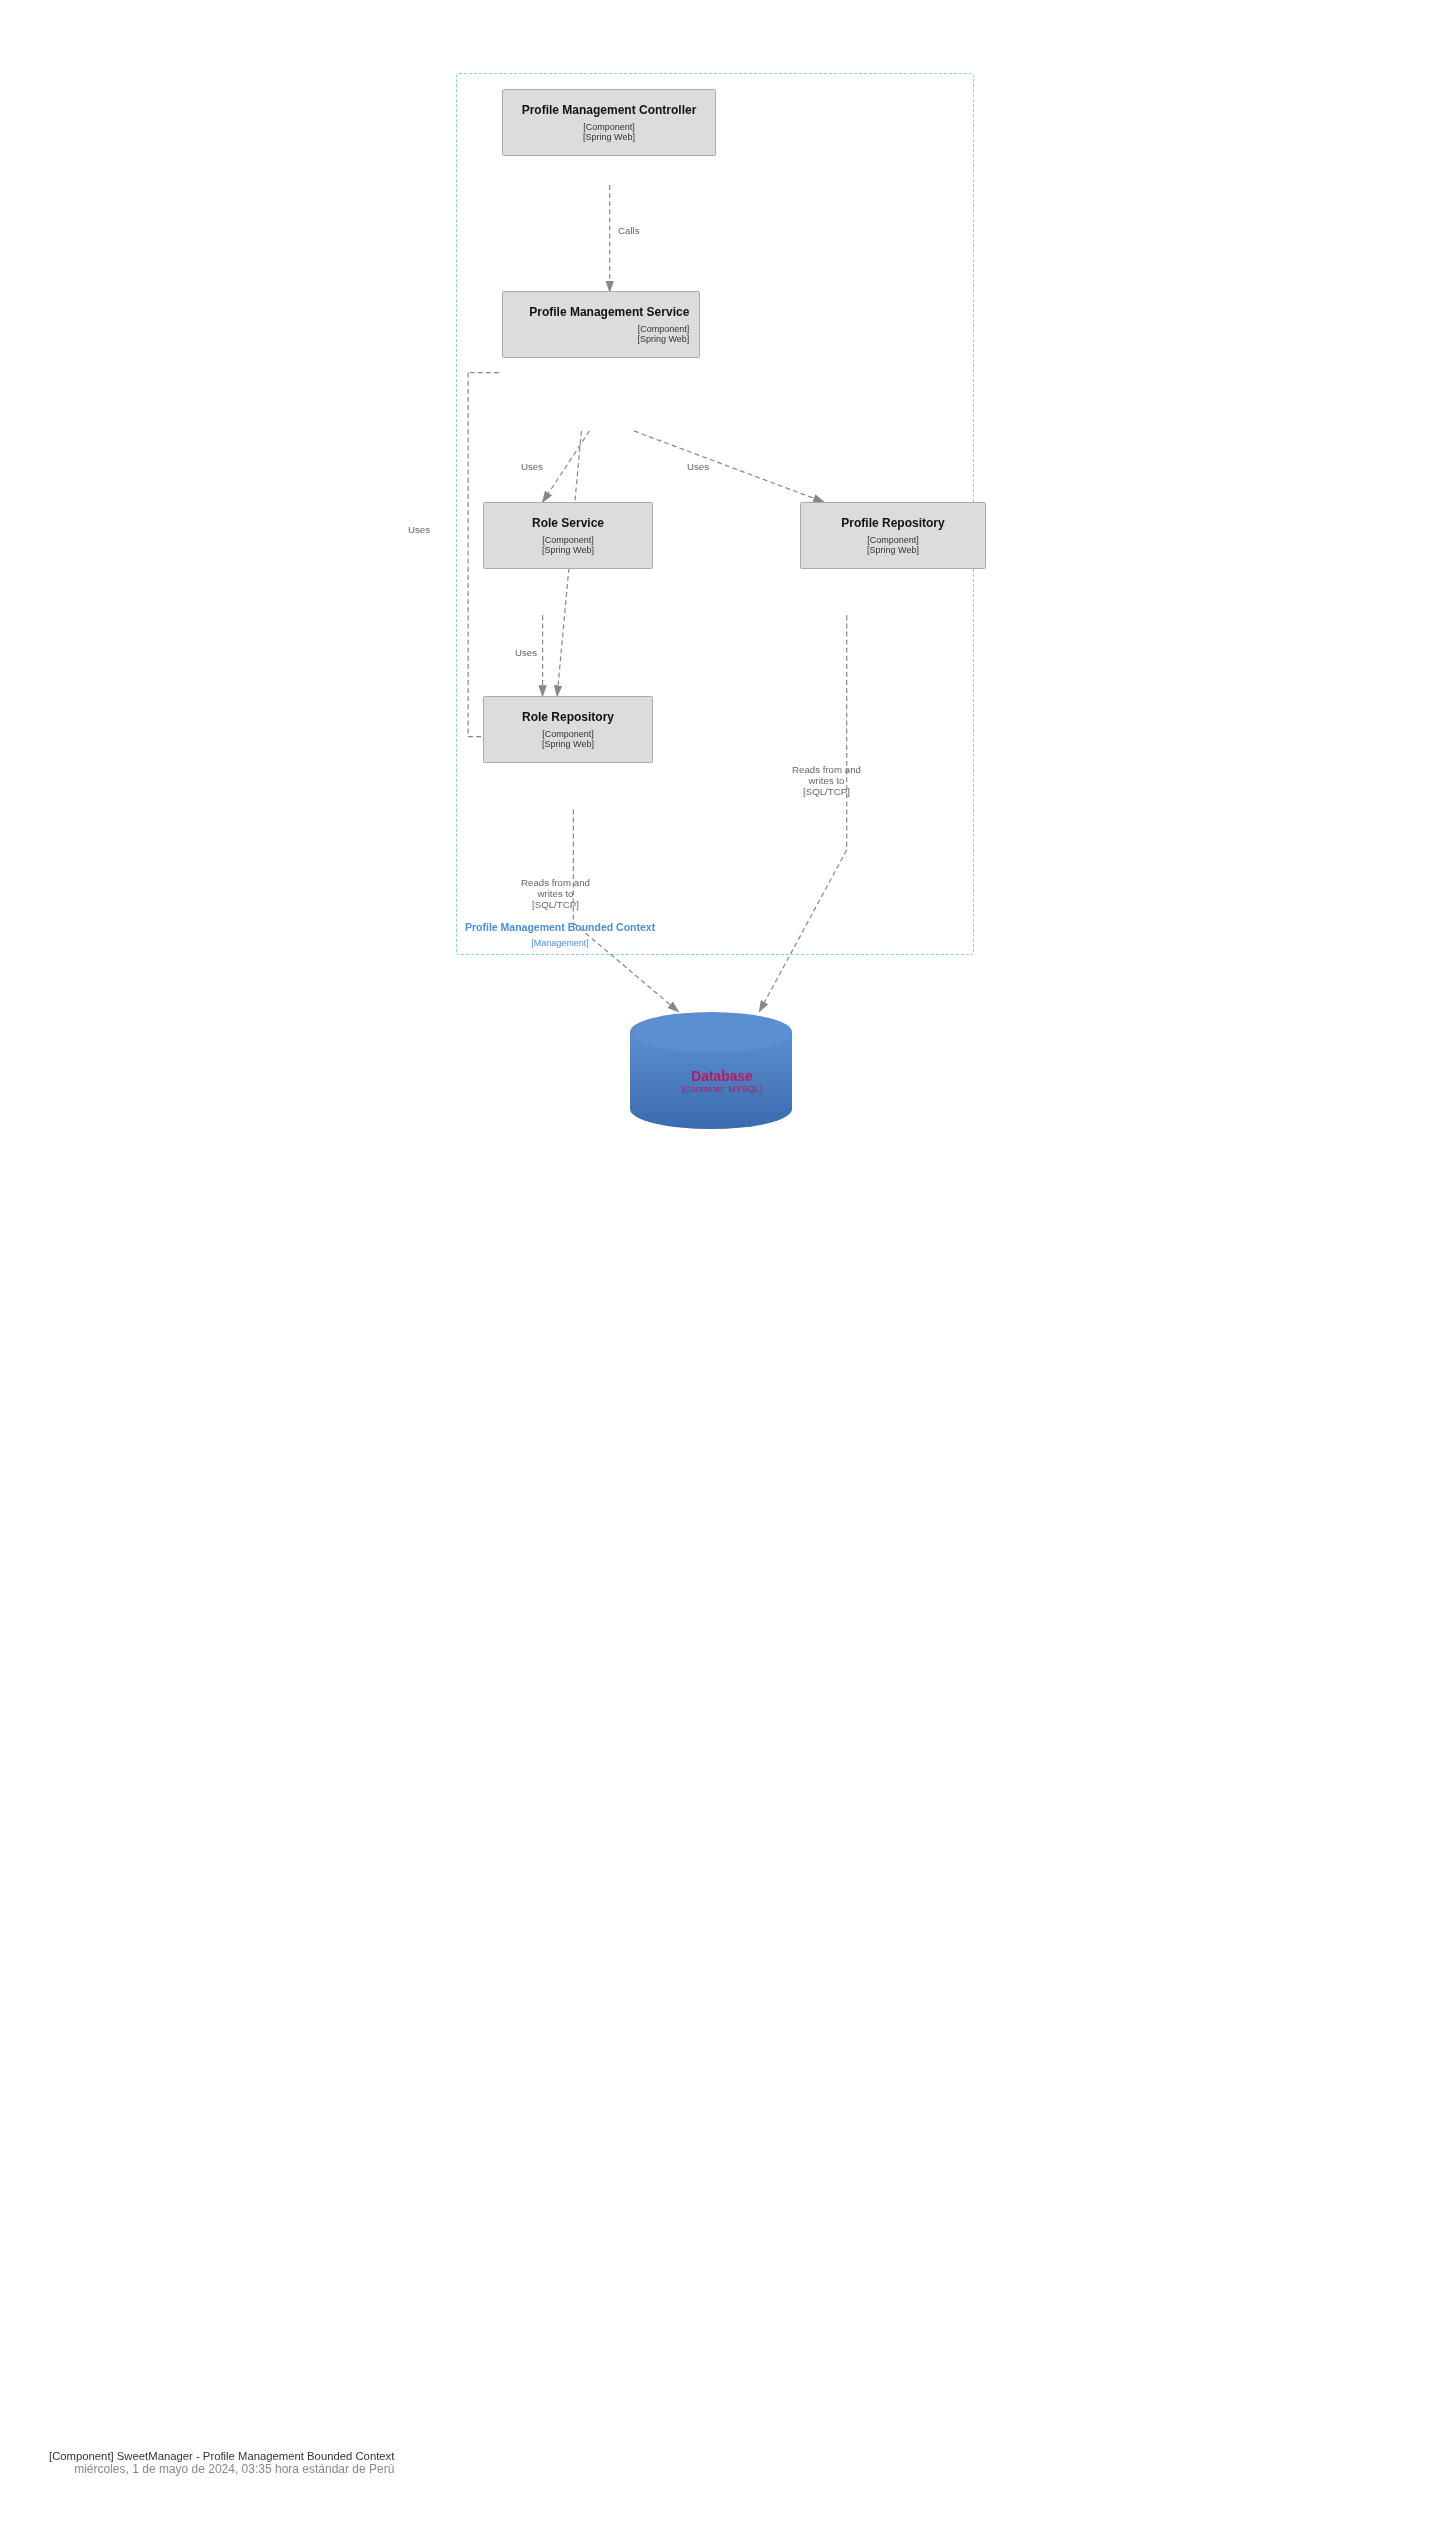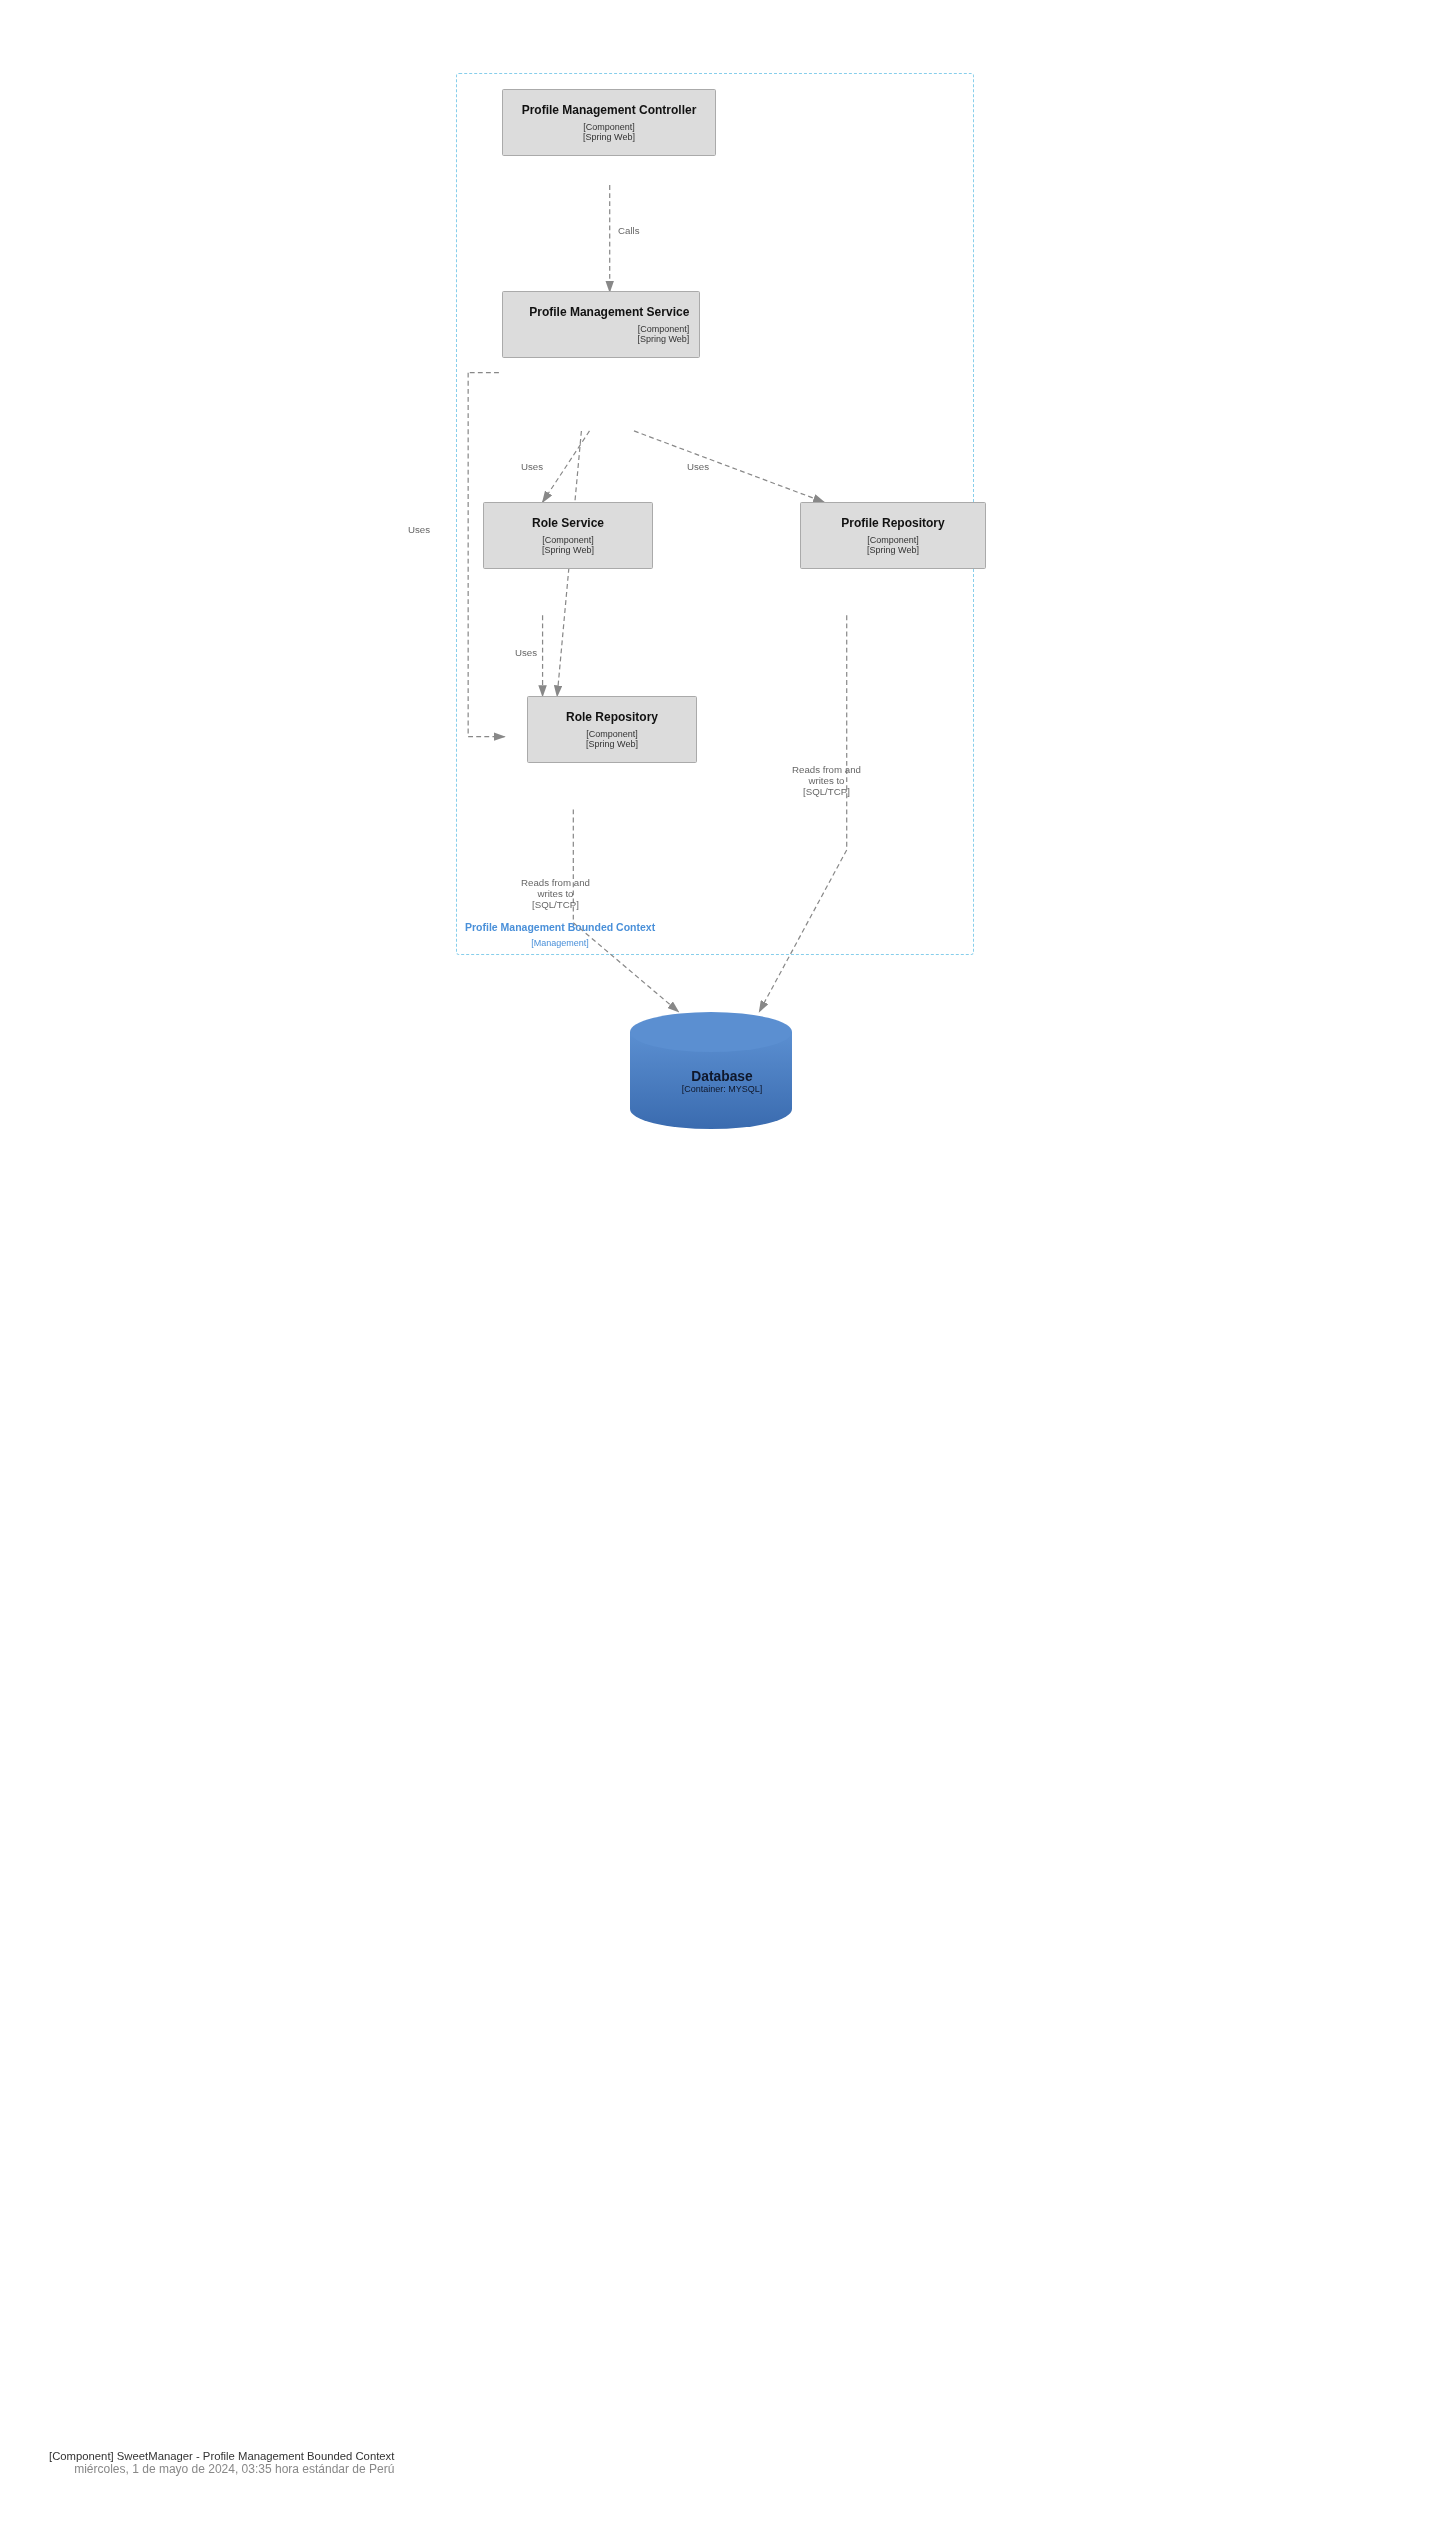--- a/index.html
+++ b/index.html
@@ -153,21 +153,21 @@
     </div>
 
     <div class="component-box" style="top:502px; left:390px; width:186px;margin-left:47px;">
       <div class="title">Profile Repository</div>
       <div class="stereotype">[Component]</div>
       <div class="tech">[Spring Web]</div>
     </div>
 
     <div class="arrow-label" style="top:647px; left:152px;">Uses</div>
 
-    <div class="component-box" style="top:696px; left:120px; width:170px;margin-left:44px;">
+    <div class="component-box" style="top:696px; left:120px; width:170px;">
       <div class="title">Role Repository</div>
       <div class="stereotype">[Component]</div>
       <div class="tech">[Spring Web]</div>
     </div>
 
     <div class="arrow-label" style="top:866px; left:158px; white-space:pre-line; text-align:center;">
       <span>Reads from and
 writes to
 [SQL/TCP]</span>
     </div>
@@ -182,21 +182,21 @@
 
       <div style="position:absolute; top:20px; left:0; width:162px; height:97px;
                   background:linear-gradient(to bottom, #5B8FD1, #3A6BAF);
                   border-radius: 0 0 50% 50% / 0 0 20px 20px;"></div>
 
       <div style="position:absolute; top:0; left:0; width:162px; height:40px;
                   background:#5B8FD1;
                   border-radius:50%;
                   z-index:3;"></div>
 
-      <div style="position:absolute; top:57px; left:0; width:184px; text-align:center; z-index:4; color:#0f172a;">
+      <div style="position:absolute; top:57px; left:0; width:184px; text-align:center; z-index:4; color:#be185d;">
         <div style="font-weight:bold; font-size:13.8px;">Database</div>
         <div style="font-size:9px;">[Container: MYSQL]</div>
       </div>
     </div>
 
   </div>
 
   <div class="footer" style="position:absolute; bottom:49px; left:49px;">
     <div class="footer-title">[Component] SweetManager - Profile Management Bounded Context</div>
     <div class="footer-sub">miércoles, 1 de mayo de 2024, 03:35 hora estándar de Perú</div>

